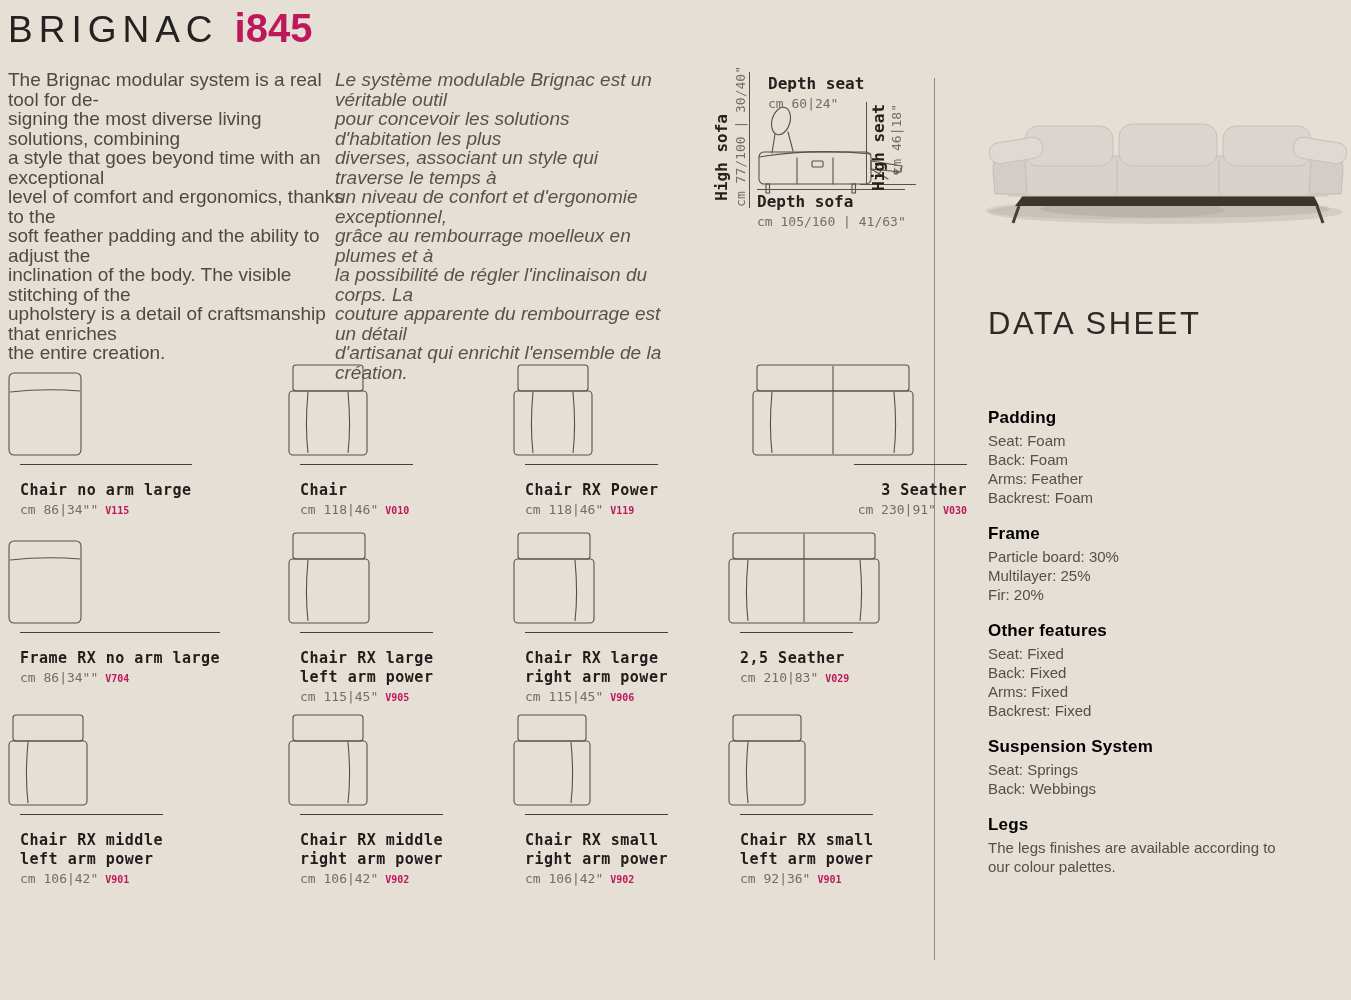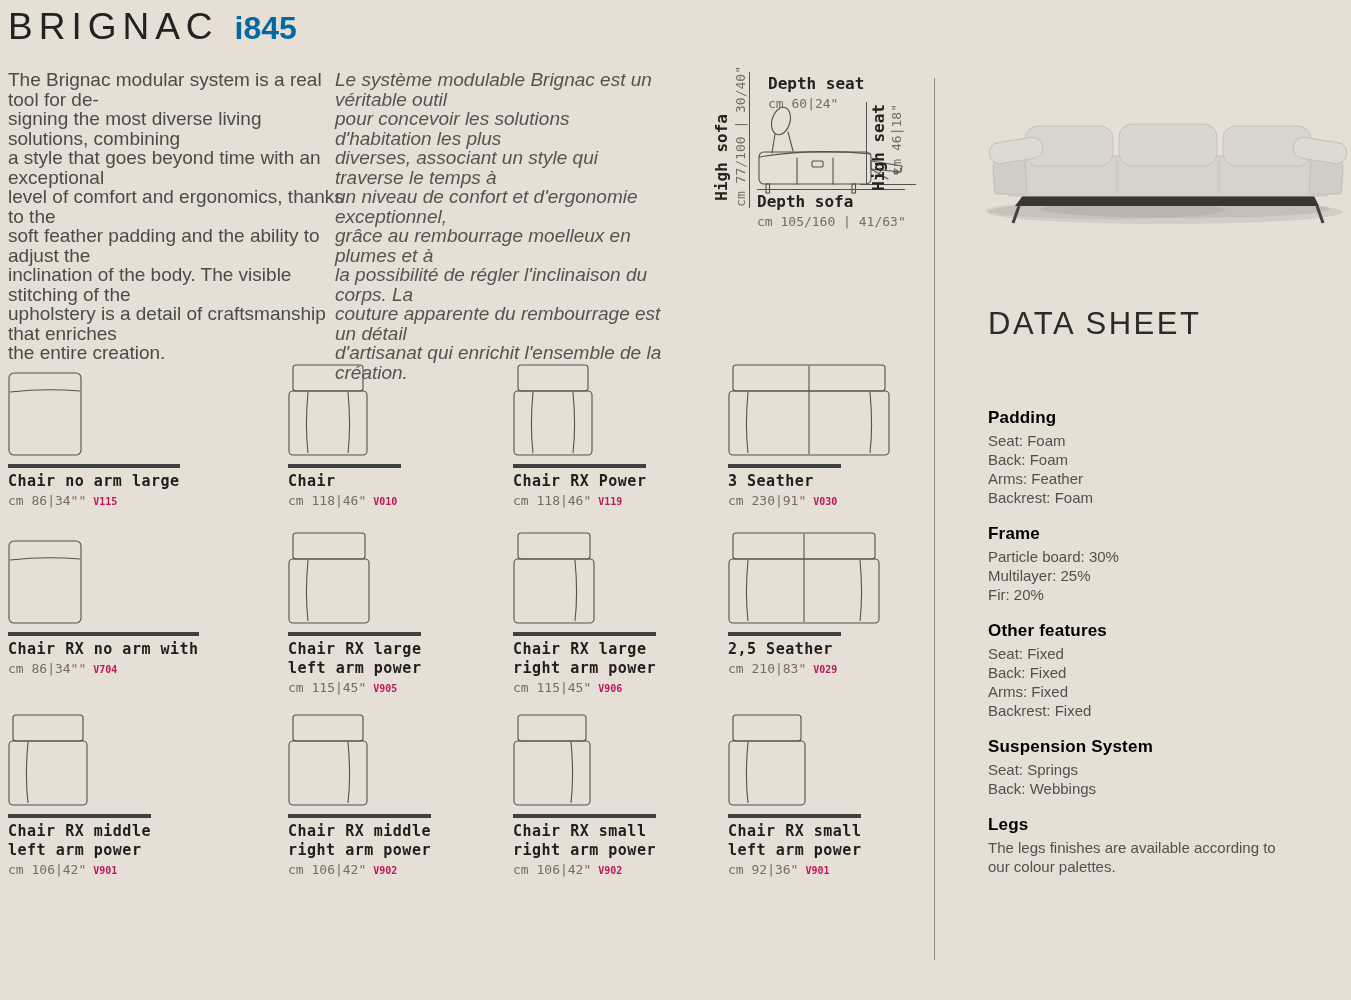--- a/index.html
+++ b/index.html
@@ -6,21 +6,21 @@
   body{
     width:1351px;height:1000px;position:relative;overflow:hidden;
     background:#e6dfd6;
     font-family:"Liberation Sans", sans-serif;
     -webkit-font-smoothing:antialiased;
   }
   .abs{position:absolute;}
 
   
   .brand{font-size:37px;letter-spacing:6px;color:#232220;font-weight:400;}
-  .model{font-size:32px;font-weight:700;color:#0369a1;letter-spacing:0;margin-left:16px;}
+  .model{font-size:40px;font-weight:700;color:#be185d;letter-spacing:0;margin-left:16px;}
 
   .intro{font-size:19px;line-height:19.5px;color:#4c4a47;white-space:pre-line;}
   .intro.fr{font-style:italic;color:#56534f;}
   .dimlabel{font-family:"DejaVu Sans Mono", monospace;font-weight:700;font-size:16px;color:#23221f;white-space:nowrap;}
   .dimvalue{font-family:"DejaVu Sans Mono", monospace;font-size:13px;color:#726d65;white-space:nowrap;}
   .vtext{position:absolute;writing-mode:vertical-rl;transform:rotate(180deg);white-space:nowrap;}
   .vrule{position:absolute;width:1px;background:#55514b;}
   .hrule{position:absolute;height:1px;background:#55514b;}
 
   
@@ -29,21 +29,21 @@
   
   .ds-title{font-size:31px;letter-spacing:2.5px;color:#2b2a27;font-weight:400;}
   .ds-col{width:300px;}
   .ds-section{margin-bottom:17px;}
   .ds-heading{font-size:17px;font-weight:700;color:#000000;margin-bottom:3px;letter-spacing:.2px;}
   .ds-line{font-size:15px;line-height:19px;color:#52504c;white-space:pre-line;}
 
   
   .module{position:absolute;width:215px;}
   .module-drawing{height:96px;display:flex;align-items:flex-end;}
-  .module-text{display:inline-block;min-width:113px;border-top:4px solid #404040;margin-top:8px;padding-top:4px;}
+  .module-text{display:inline-block;min-width:113px;border-top:1px solid #404040;margin-top:8px;padding-top:16px;margin-left:12px;}
   .module-name{font-family:"DejaVu Sans Mono", monospace;font-weight:700;font-size:15px;line-height:19px;
     color:#1f1e1c;white-space:pre-line;letter-spacing:.5px;}
   .module-dims{font-family:"DejaVu Sans Mono", monospace;font-size:13px;color:#726d65;margin-top:2px;white-space:nowrap;}
   .module-code{font-weight:700;color:#be185d;font-size:10px;margin-left:7px;}
 </style>
 </head>
 <body>
 
 <div class="abs" style="left:8px;top:6px;display:flex;align-items:baseline;">
   <span class="brand">BRIGNAC</span>
@@ -175,35 +175,35 @@
         </svg>
       </div><div class="module-text"><div class="module-name">Chair</div><div class="module-dims"><span>cm 118|46"</span><span class="module-code">V010</span></div></div></div>
     <div class="module" style="left: 513px; top: 360px;"><div class="module-drawing">
         <svg width="80" height="92" viewBox="0 0 80 92">
     <rect x="5" y="1" width="70" height="26" rx="3" stroke="#55514b" stroke-width="1.1" fill="none"></rect>
     <rect x="1" y="27" width="78" height="64" rx="4" stroke="#55514b" stroke-width="1.1" fill="none"></rect>
           <path d="M20 28 C18 50 18 72 20 89" stroke="#55514b" stroke-width="1.1" fill="none"></path>
           <path d="M60 28 C62 50 62 72 60 89" stroke="#55514b" stroke-width="1.1" fill="none"></path>
         </svg>
       </div><div class="module-text"><div class="module-name">Chair RX Power</div><div class="module-dims"><span>cm 118|46"</span><span class="module-code">V119</span></div></div></div>
-    <div class="module" style="left: 728px; top: 360px;"><div class="module-drawing">
+    <div class="module" style="left: 752px; top: 360px; text-align: right;"><div class="module-drawing">
         <svg width="162" height="92" viewBox="0 0 162 92">
     <rect x="5" y="1" width="152" height="26" rx="3" stroke="#55514b" stroke-width="1.1" fill="none"></rect>
     <rect x="1" y="27" width="160" height="64" rx="4" stroke="#55514b" stroke-width="1.1" fill="none"></rect>
           <path d="M20 28 C18 50 18 72 20 89" stroke="#55514b" stroke-width="1.1" fill="none"></path>
           <path d="M142 28 C144 50 144 72 142 89" stroke="#55514b" stroke-width="1.1" fill="none"></path>
           <line x1="81" y1="2" x2="81" y2="90" stroke="#55514b" stroke-width="1.1" fill="none"></line>
         </svg>
       </div><div class="module-text"><div class="module-name">3 Seather</div><div class="module-dims"><span>cm 230|91"</span><span class="module-code">V030</span></div></div></div>
     <div class="module" style="left: 8px; top: 528px;"><div class="module-drawing">
         <svg width="74" height="84" viewBox="0 0 74 84">
       <rect x="1" y="1" width="72" height="82" rx="5" stroke="#55514b" stroke-width="1.1" fill="none"></rect>
       <path d="M2 20 Q 37 16 72 19" stroke="#55514b" stroke-width="1.1" fill="none"></path>
         </svg>
-      </div><div class="module-text"><div class="module-name">Chair RX no arm with</div><div class="module-dims"><span>cm 86|34""</span><span class="module-code">V704</span></div></div></div>
+      </div><div class="module-text"><div class="module-name">Frame RX no arm large</div><div class="module-dims"><span>cm 86|34""</span><span class="module-code">V704</span></div></div></div>
     <div class="module" style="left: 288px; top: 528px;"><div class="module-drawing">
         <svg width="82" height="92" viewBox="0 0 82 92">
     <rect x="5" y="1" width="72" height="26" rx="3" stroke="#55514b" stroke-width="1.1" fill="none"></rect>
     <rect x="1" y="27" width="80" height="64" rx="4" stroke="#55514b" stroke-width="1.1" fill="none"></rect>
           <path d="M20 28 C18 50 18 72 20 89" stroke="#55514b" stroke-width="1.1" fill="none"></path>
         </svg>
       </div><div class="module-text"><div class="module-name">Chair RX large
 left arm power</div><div class="module-dims"><span>cm 115|45"</span><span class="module-code">V905</span></div></div></div>
     <div class="module" style="left: 513px; top: 528px;"><div class="module-drawing">
         <svg width="82" height="92" viewBox="0 0 82 92">

